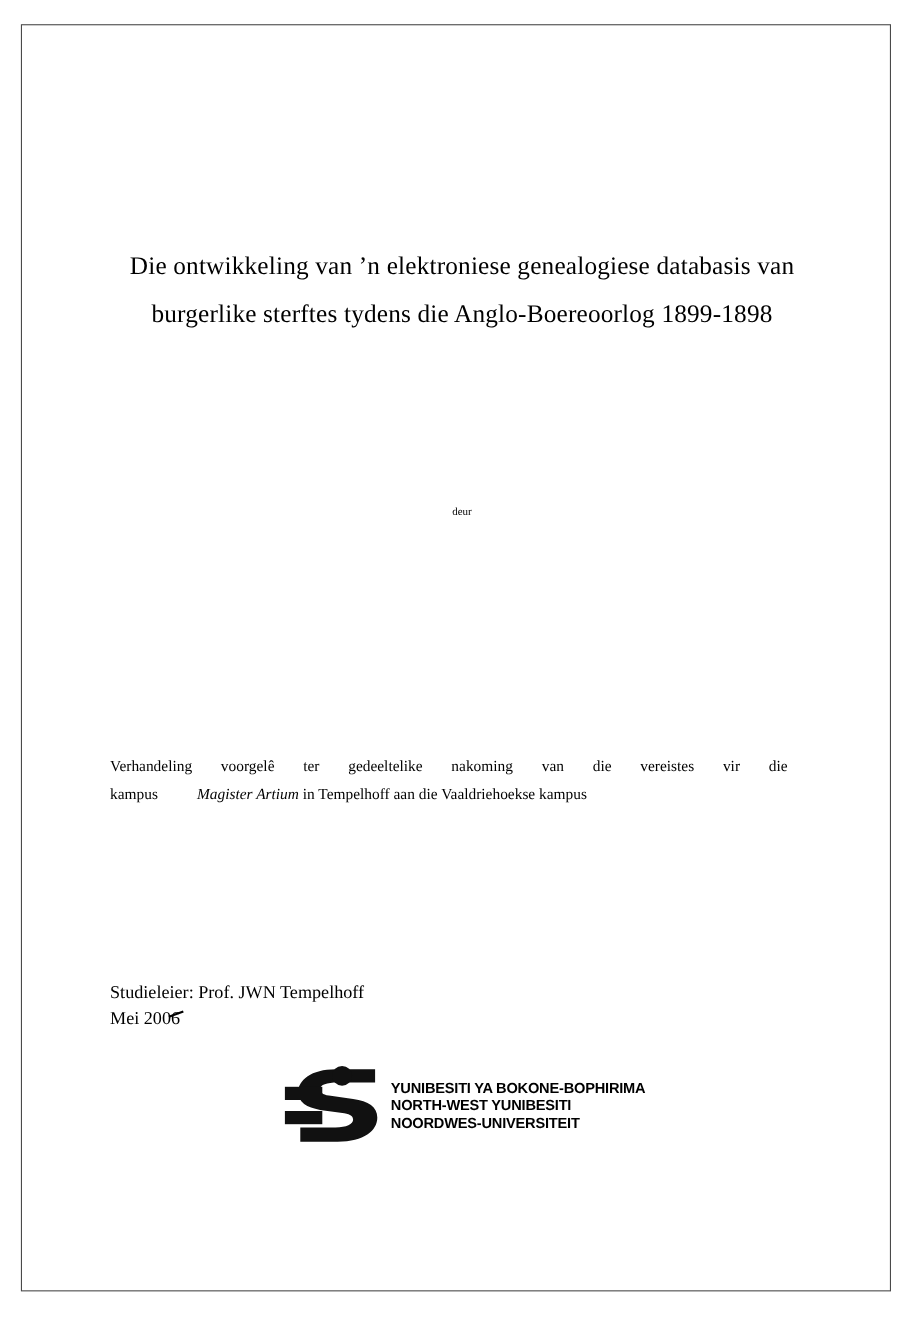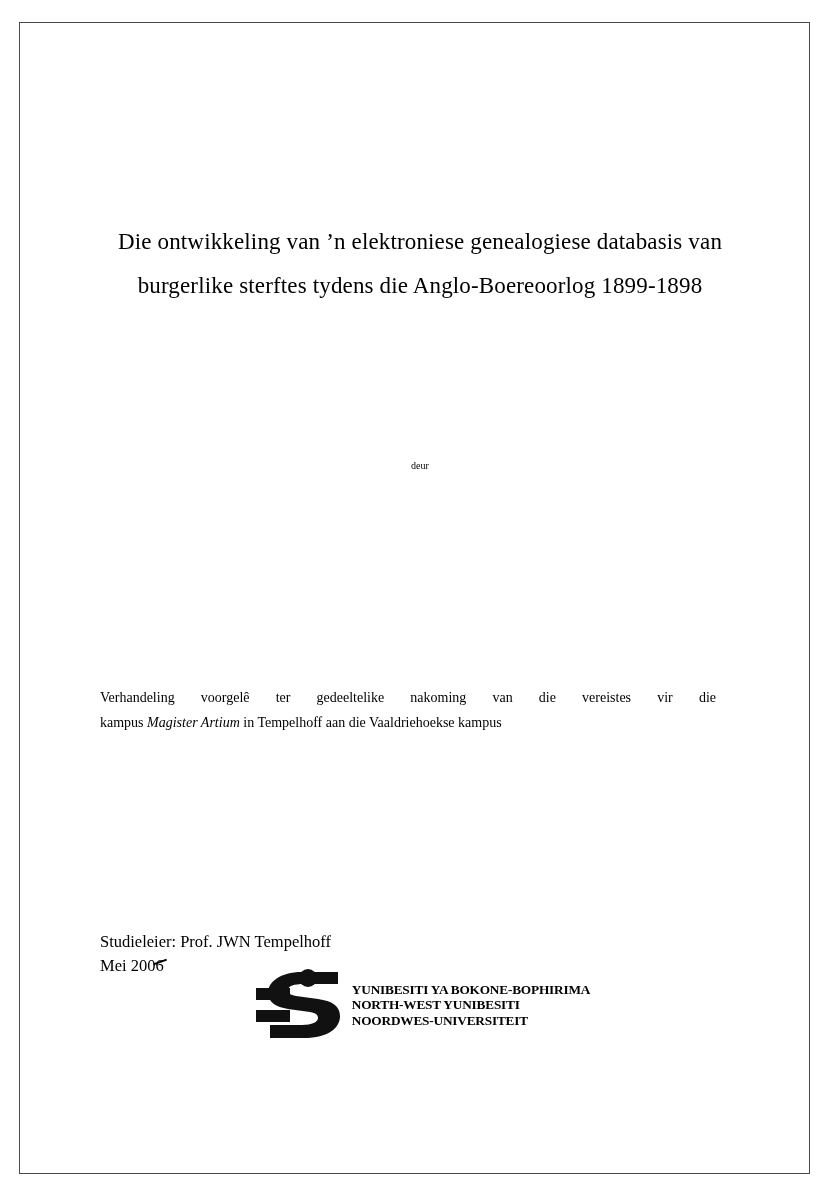--- a/index.html
+++ b/index.html
@@ -89,29 +89,29 @@
   .statement .l1 {
     display: block;
     text-align: justify;
     text-align-last: justify;
   }
   .statement .l2, .statement .l3 {
     display: block;
   }
   .statement em {
     font-style: italic;
+    margin-left: 32px;
   }
 
   .supervisor {
     position: absolute;
     top: 860px;
     left: 0;
     font-size: 16.5px;
     line-height: 24px;
-    margin-top: 40px;
   }
   .date-line {
     position: relative;
     display: inline-block;
   }
   .date-strike {
     position: absolute;
     right: -3px;
     top: 7px;
     width: 14px;
@@ -135,21 +135,21 @@
     align-items: center;
     gap: 6px;
   }
   .logo-mark {
     width: 96px;
     height: 74px;
     position: relative;
     flex: none;
   }
   .logo-text {
-    font-family: Liberation Serif, serif;
+    font-family: Liberation Sans, sans-serif;
     font-weight: bold;
     font-size: 13.3px;
     line-height: 15.6px;
     letter-spacing: -0.2px;
     white-space: nowrap;
   }
 </style>
 </head>
 <body>
 

